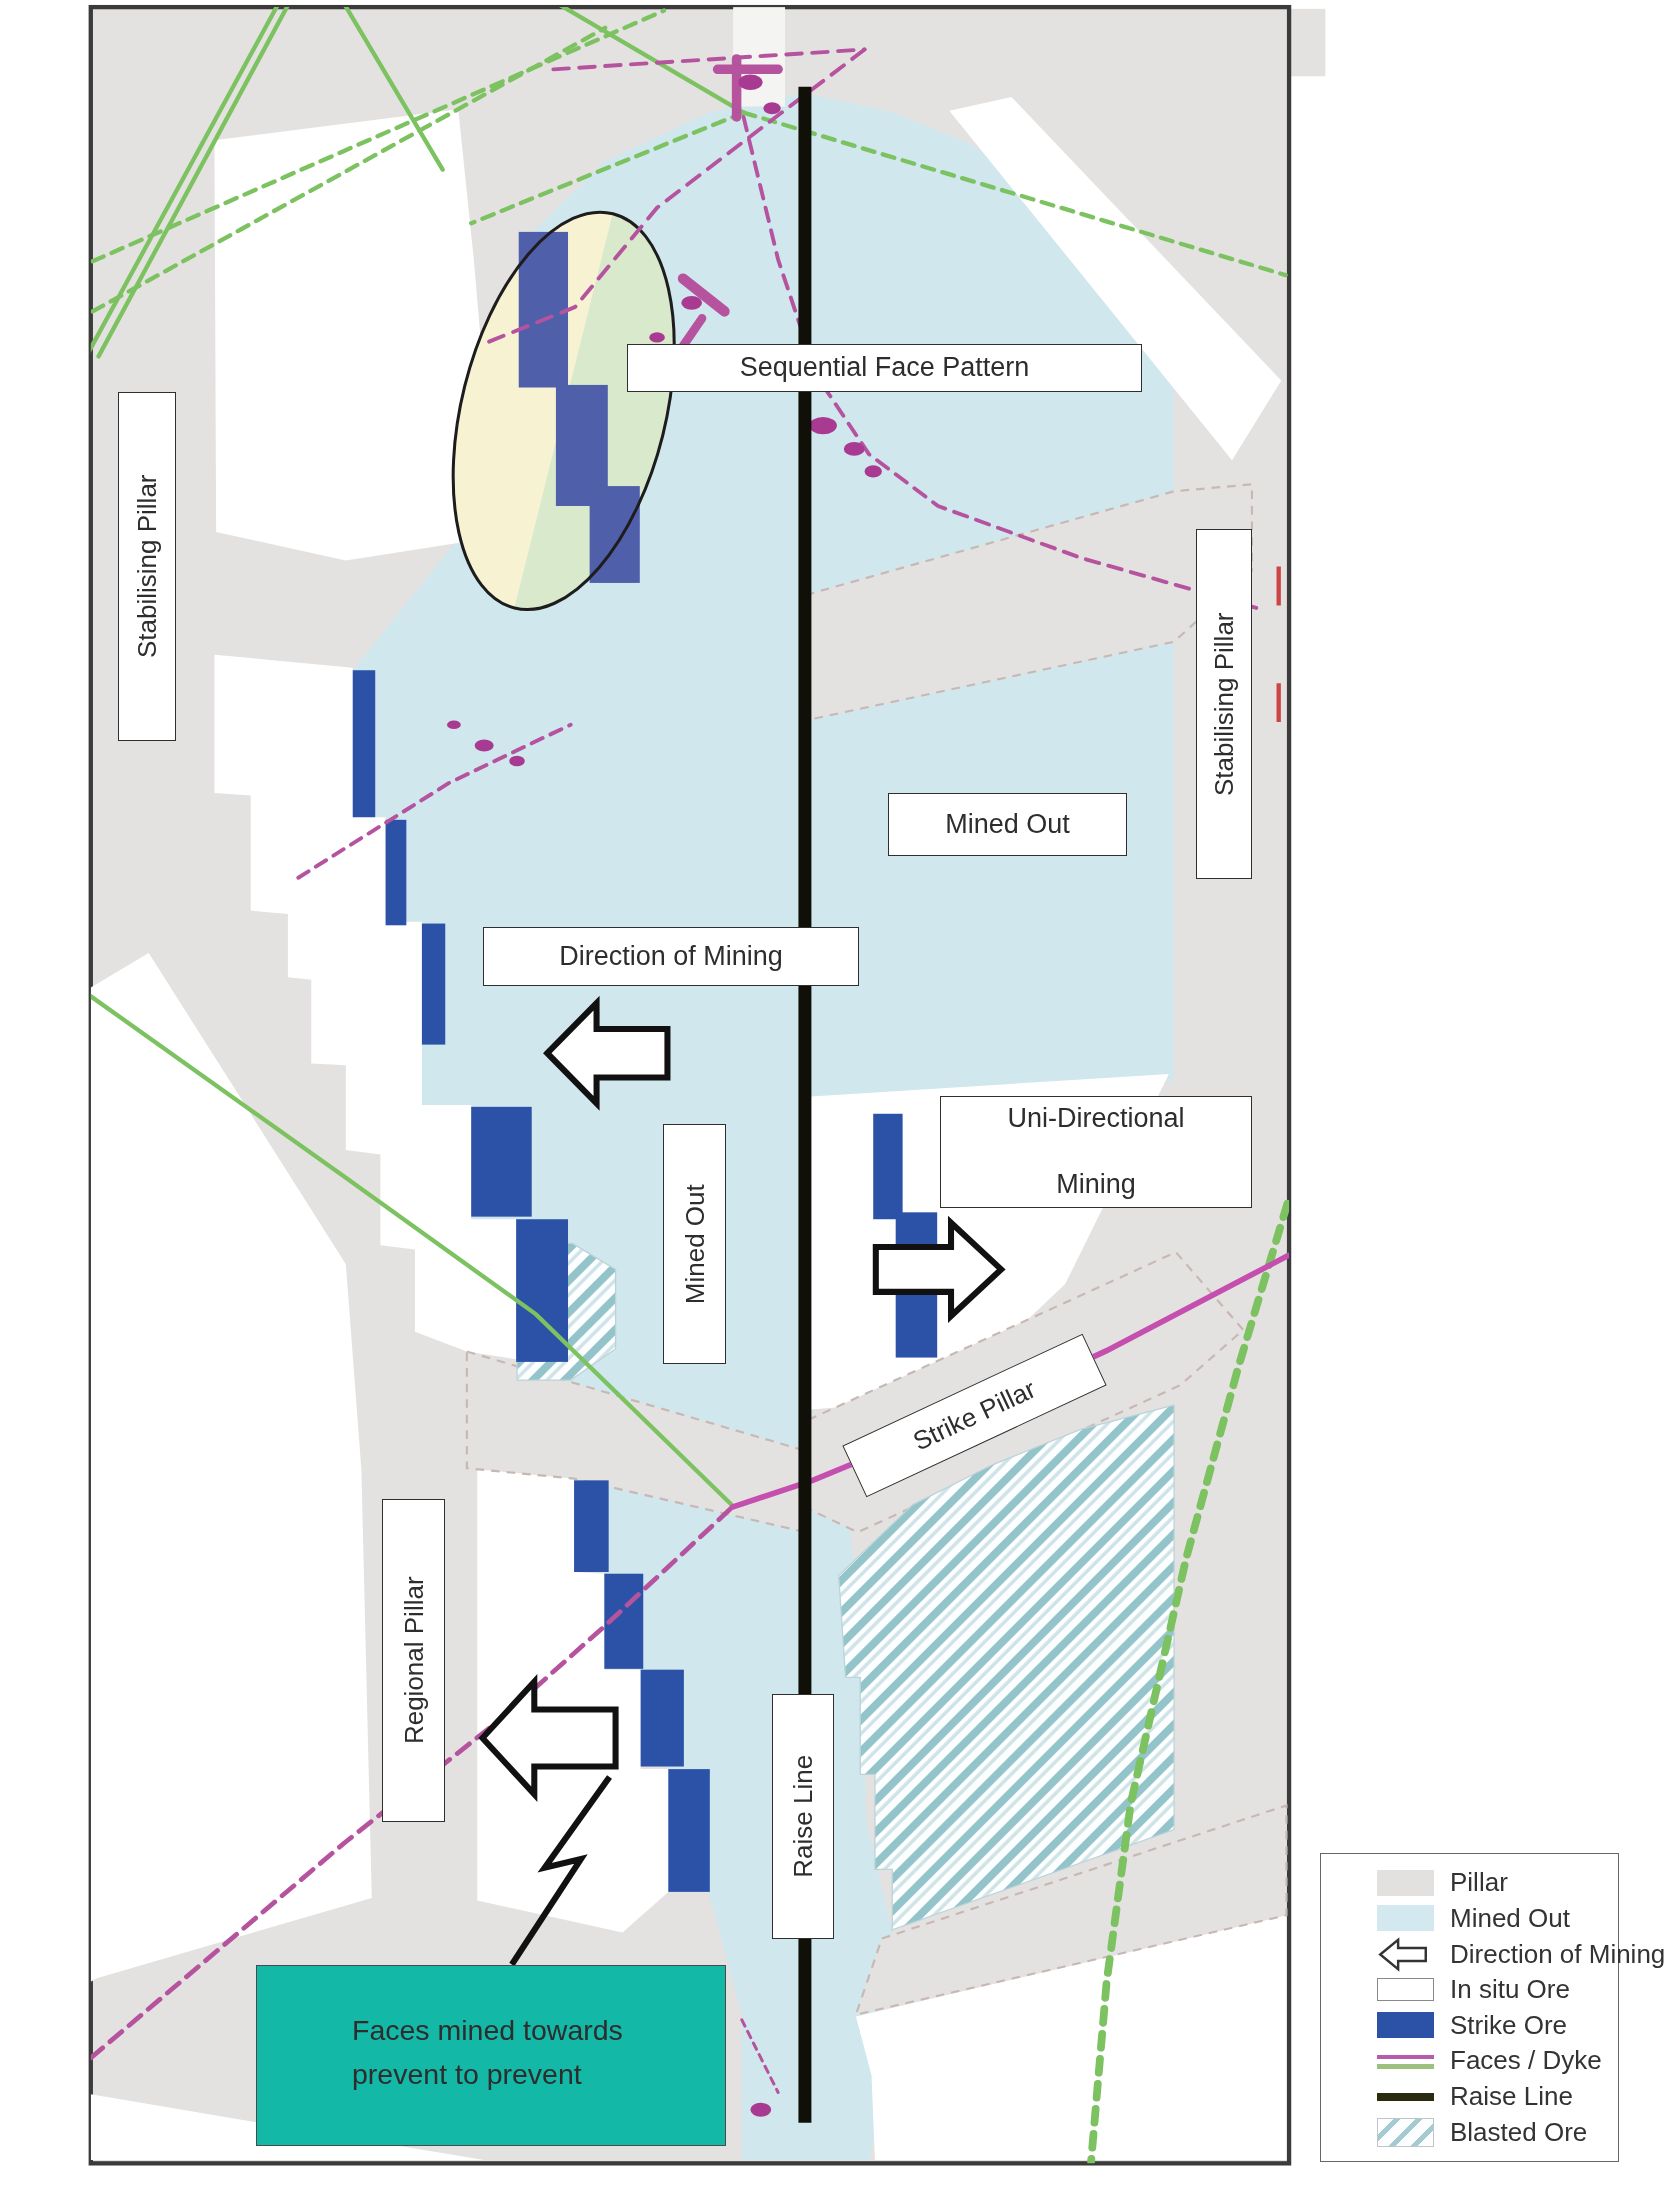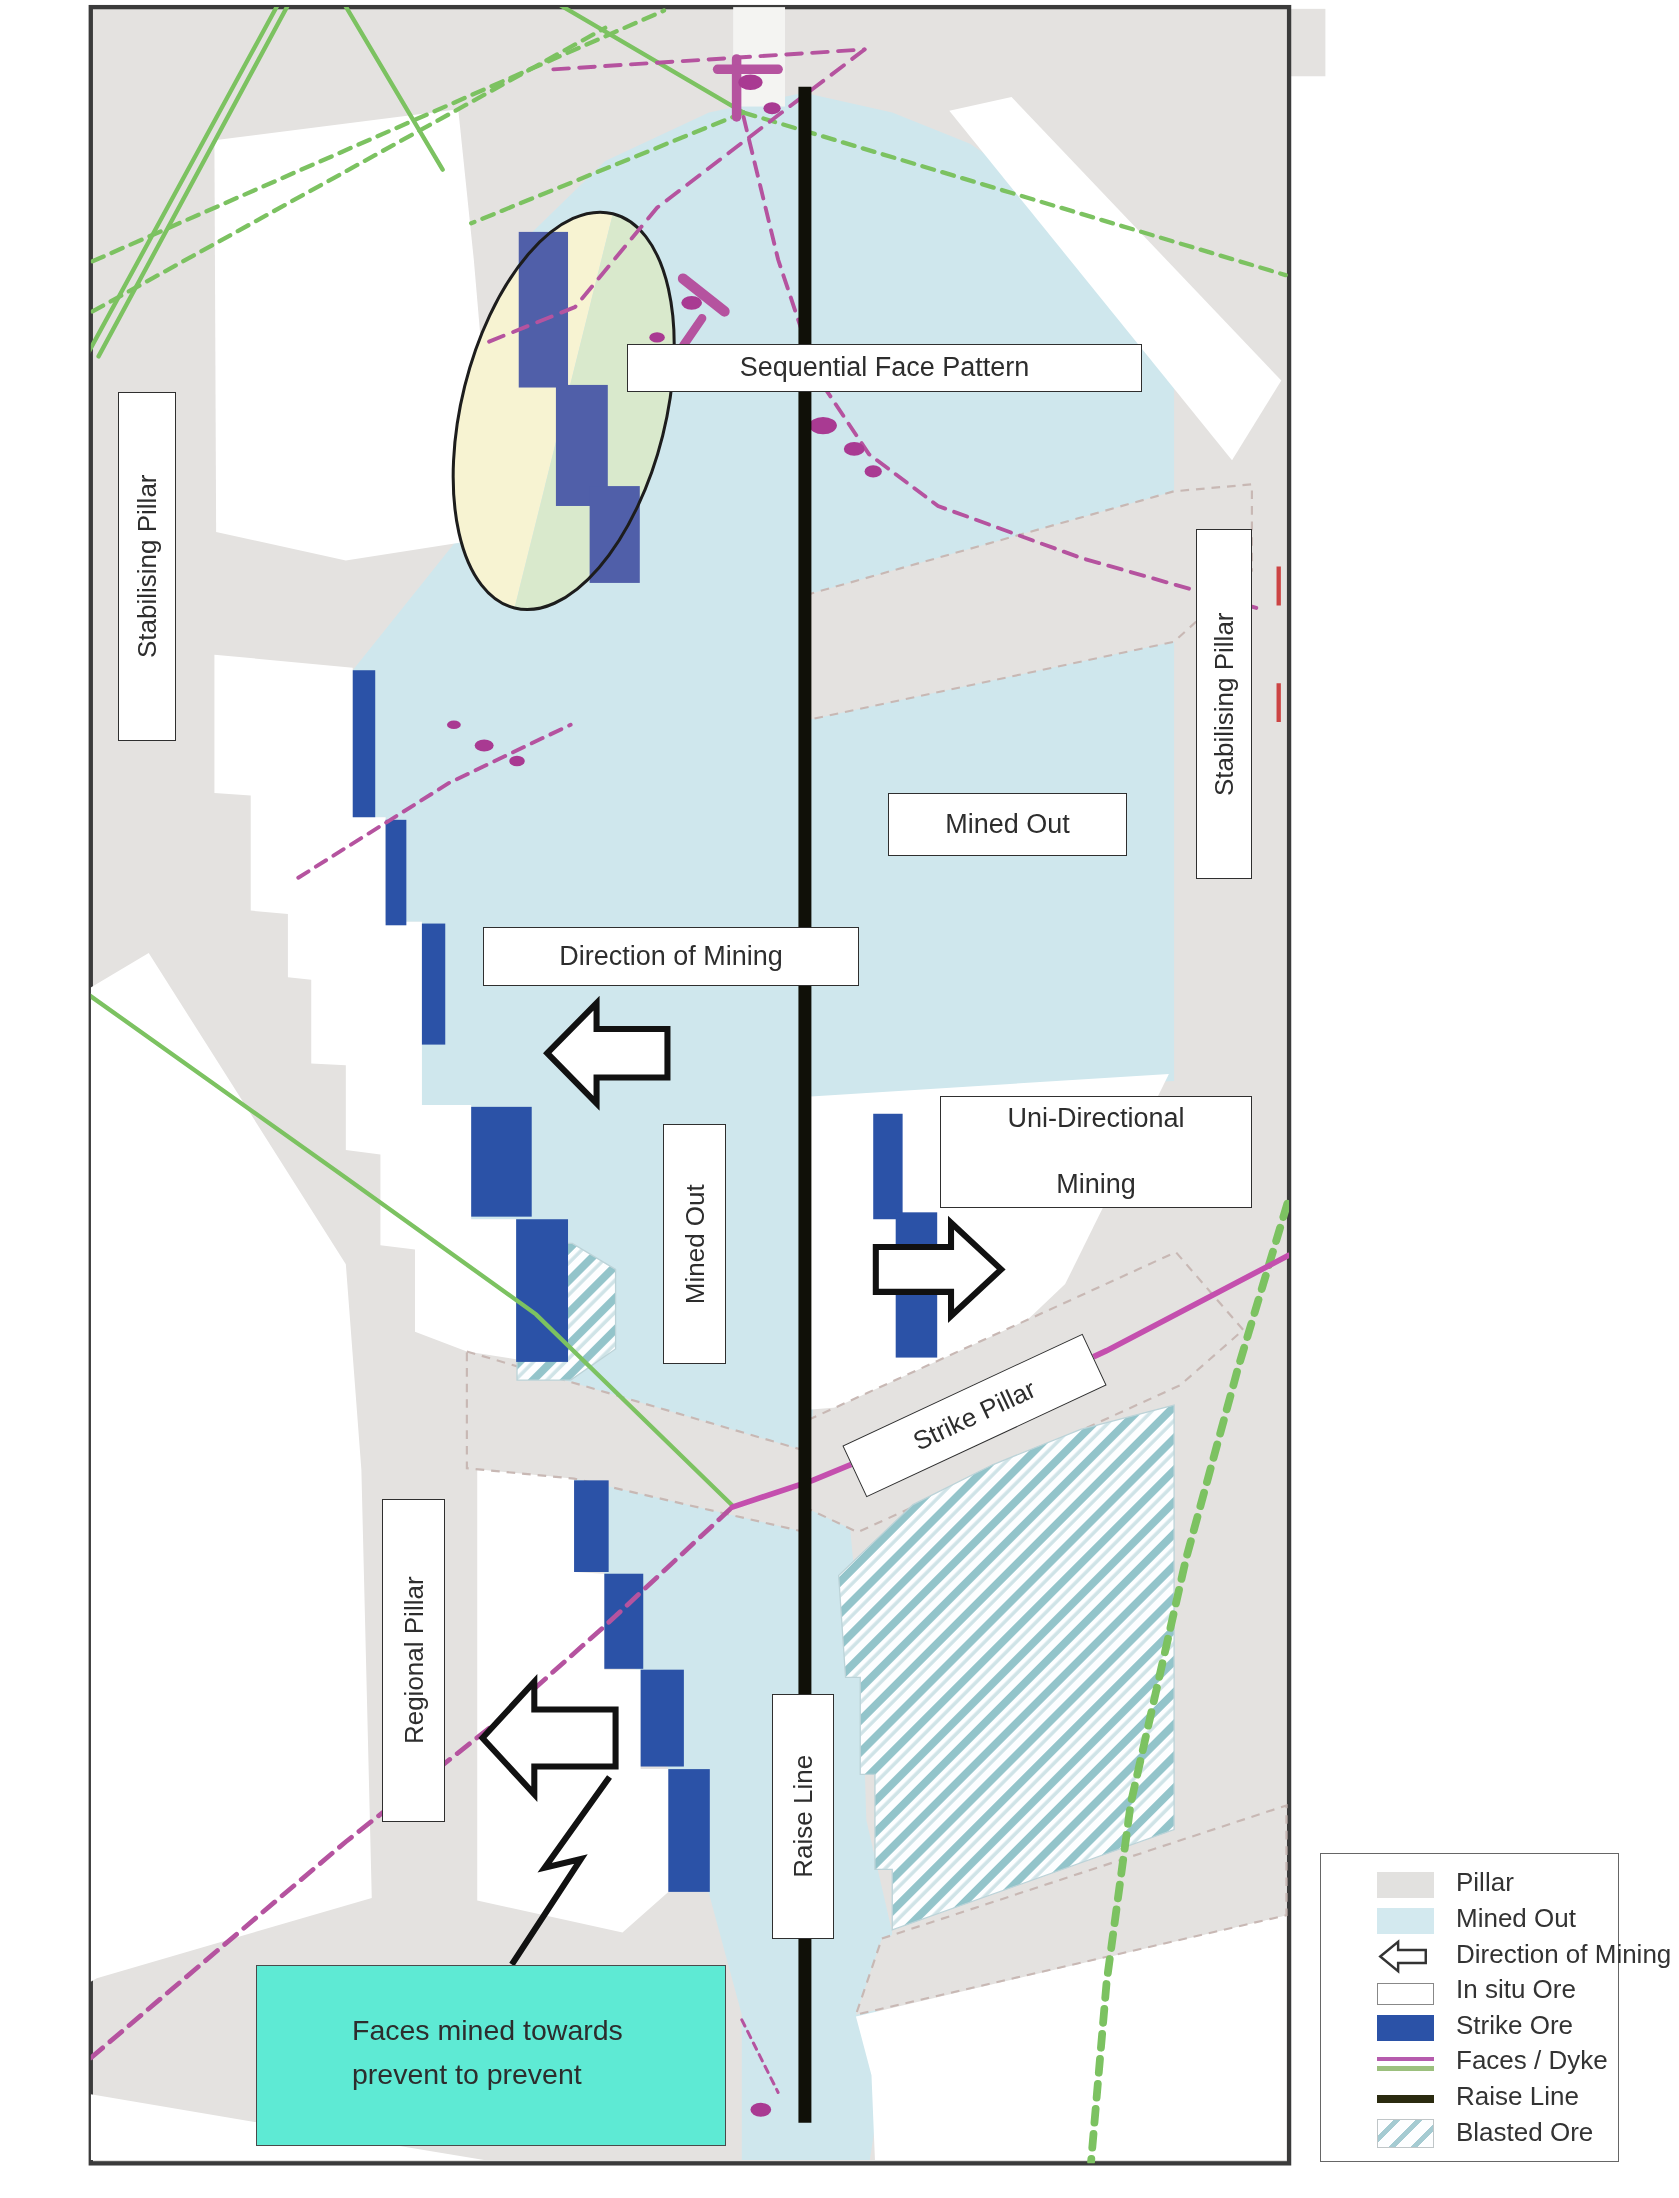--- a/index.html
+++ b/index.html
@@ -7,30 +7,30 @@
          font-family:"Liberation Sans", sans-serif;overflow:hidden;}
   #artwork{position:absolute;left:0;top:0;width:1679px;height:2199px;}
 
   
   .lbl{position:absolute;background:#ffffff;border:1.7px solid #2f2f2f;
        display:flex;align-items:center;justify-content:center;
        color:#2d2d2d;font-size:27px;line-height:1.25;text-align:center;
        box-sizing:border-box;}
   .lbl .vert{transform:rotate(-90deg);white-space:nowrap;}
   .lbl.rot25{transform:rotate(-25deg);}
-  .note{position:absolute;background:#5eead4;border:1.7px solid #4a4a4a;
+  .note{position:absolute;background:#14b8a6;border:1.7px solid #4a4a4a;
         box-sizing:border-box;color:#2d2d2d;font-size:28.5px;line-height:1.55;
         padding:42px 17.3px 0 95px;text-align:left;}
 
   
   #legend{position:absolute;left:1320px;top:1853px;width:299px;height:309px;
           background:#ffffff;border:1.7px solid #666;box-sizing:border-box;
           display:flex;flex-direction:column;justify-content:space-evenly;
           padding:8.6px 12px;}
-  .legend-row{display:flex;align-items:flex-end;gap:22px;padding-left:44px;}
+  .legend-row{display:flex;align-items:center;gap:16px;padding-left:44px;}
   .legend-row .sw{width:57px;height:26px;flex:0 0 auto;box-sizing:border-box;}
   .legend-row .sw-pillar{background:#e2e1df;}
   .legend-row .sw-mined{background:#d3e9ef;}
   .legend-row .sw-arrow{background:transparent;display:flex;align-items:center;justify-content:flex-start;}
   .legend-row .sw-insitu{background:#ffffff;border:1.7px solid #888;height:22.5px;}
   .legend-row .sw-broken{background:#2b52a7;}
   .legend-row .sw-fault{background:linear-gradient(to bottom,
         transparent 0 7px,#b65bad 7px 11.2px,transparent 11.2px 16.4px,
         #9cc07e 16.4px 21px,transparent 21px);}
   .legend-row .sw-raise{background:linear-gradient(to bottom,

